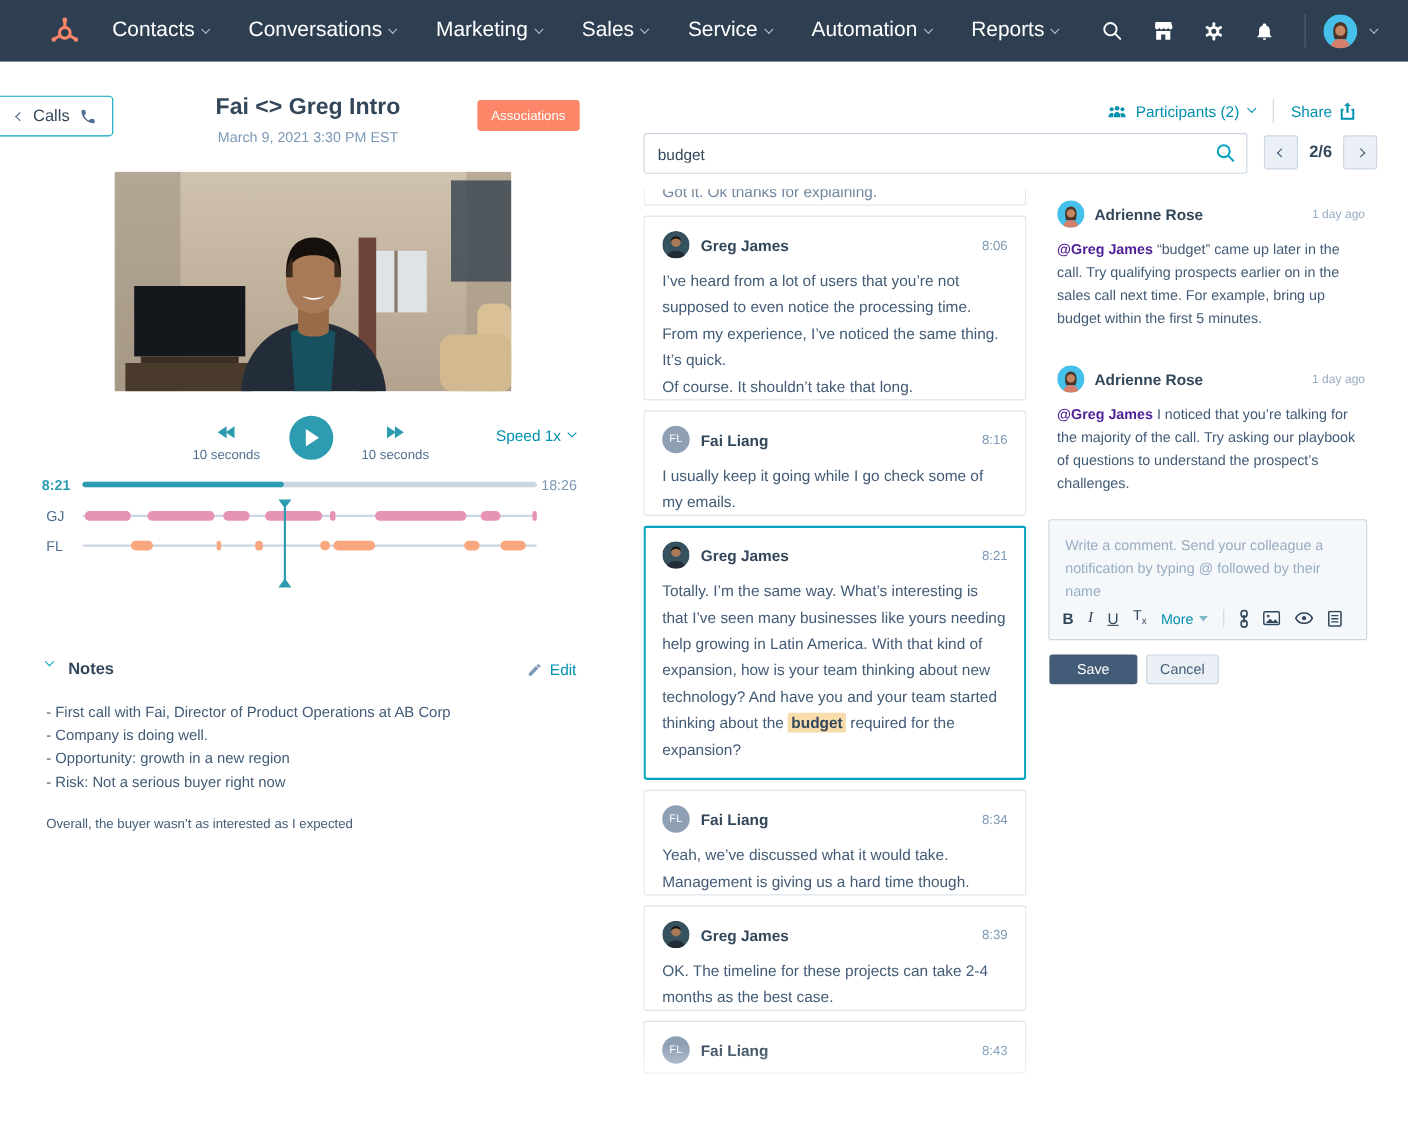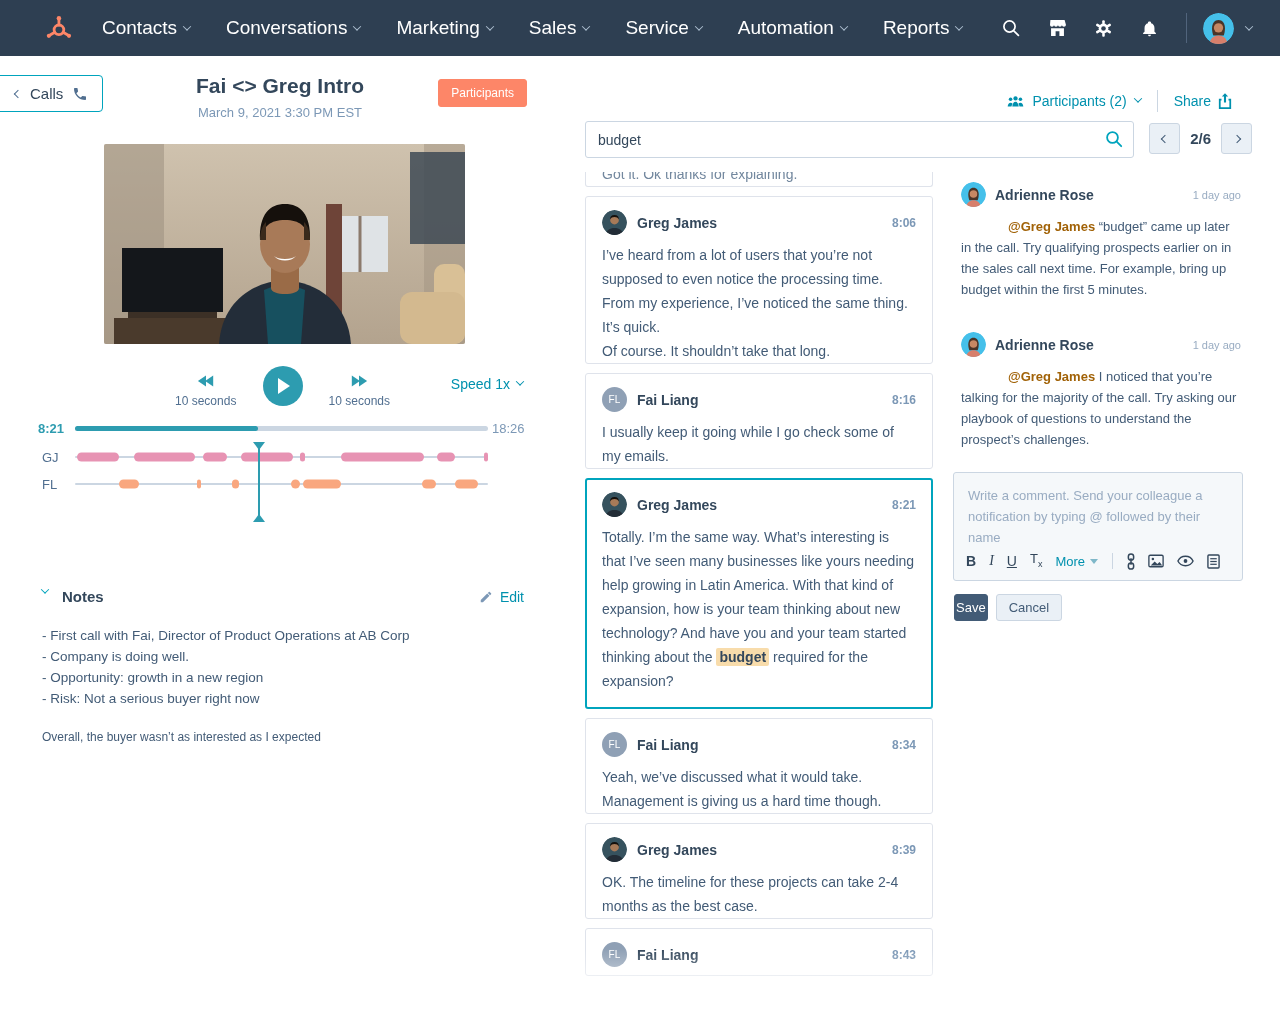--- a/index.html
+++ b/index.html
@@ -15,21 +15,21 @@
   .nav-items{display:flex;align-items:center;gap:36px;}
   .nav-item{color:#fff;font-size:19px;display:flex;align-items:center;gap:7px;cursor:pointer;}
   .chev{width:6px;height:6px;border-right:1.5px solid currentColor;border-bottom:1.5px solid currentColor;display:inline-block;transform:rotate(45deg) translate(-1px,-1px);}
   .nav-item .chev{color:#aebfd1;}
   .nav-right{margin-left:auto;display:flex;align-items:center;gap:0;padding-right:28px;}
   .nav-icon{width:46px;display:flex;justify-content:center;cursor:pointer;}
   .nav-divider{width:1px;height:30px;background:#51647c;margin:0 16px 0 14px;}
   .nav-avatar-wrap{display:flex;align-items:center;gap:12px;cursor:pointer;}
   .nav-avatar-wrap .chev{color:#aebfd1;}
   
-  .left-panel{position:absolute;top:44px;left:0;width:564px;height:968px;background:#fff;border-right:1px solid #dfe3eb;}
+  .left-panel{position:absolute;top:56px;left:0;width:564px;height:968px;background:#fff;border-right:1px solid #dfe3eb;}
   .right-panel{position:absolute;top:56px;left:557px;width:723px;height:968px;background:#fff;}
   
   .back-btn{position:absolute;left:-8px;top:31px;height:37px;display:flex;align-items:center;gap:9px;padding:0 14px 0 22px;
     border:1px solid #00a4bd;border-radius:4px;background:#fff;cursor:pointer;font-size:15px;color:#33475b;}
   .back-btn .chev{color:#506e91;}
   .call-title{position:absolute;top:30px;left:60px;width:440px;text-align:center;}
   .call-title h1{margin:0;font-size:21px;font-weight:bold;color:#33475b;}
   .call-title .date{margin-top:7px;font-size:13px;color:#7c98b6;}
   .assoc-btn{position:absolute;right:36px;top:35px;height:28px;padding:0 12px;background:#fd8668;border:1px solid #fd8668;border-radius:3px;
     color:#fff;font-size:12px;display:flex;align-items:center;cursor:pointer;}
@@ -84,51 +84,51 @@
   .pag-count{font-size:15px;font-weight:bold;color:#33475b;}
   
   .transcript-col{position:absolute;left:28px;top:116px;width:348px;height:852px;overflow:hidden;}
   .transcript-col::after{content:"";position:absolute;left:0;right:0;bottom:0;height:75px;background:linear-gradient(to bottom,rgba(255,255,255,0),#fff 85%);pointer-events:none;}
   .msg-card{border:1px solid #dfe3eb;border-radius:3px;background:#fff;padding:13px 16px 0;margin-bottom:9px;cursor:pointer;}
   .msg-card.partial{margin-top:-18px;padding-top:8px;border-top:none;border-radius:0 0 3px 3px;}
   .msg-card.partial .msg-body{color:#72879e;}
   .msg-card.active{border:2px solid #00a4bd;padding:12px 15px 14px;}
   .msg-head{display:flex;align-items:center;gap:10px;margin-bottom:8px;}
   .msg-name{font-size:14px;font-weight:bold;color:#33475b;}
-  .msg-time{margin-left:auto;font-size:12px;color:#7c98b6;font-weight:bold;}
+  .msg-time{margin-left:auto;font-size:12px;color:#7c98b6;}
   .msg-body{font-size:14px;color:#425b76;line-height:24px;}
   .av{width:25px;height:25px;border-radius:50%;overflow:hidden;flex:0 0 auto;display:flex;align-items:center;justify-content:center;}
   .av-initials{background:#8fa0b5;color:#fff;font-size:10px;letter-spacing:.2px;}
   .hl{background:#f8dcab;font-weight:bold;color:#33475b;padding:1px 3px;border-radius:2px;}
   
   .comments-col{position:absolute;left:396px;top:116px;width:290px;}
   .comment{padding:10px 2px 10px 8px;margin-bottom:12px;}
   .cm-head{display:flex;align-items:center;gap:9px;margin-bottom:9px;}
   .cm-name{font-size:14px;font-weight:bold;color:#33475b;}
   .cm-time{margin-left:auto;font-size:11px;color:#99acc2;}
   .cm-body{font-size:13px;color:#425b76;line-height:21px;}
-  .cm-mention{font-weight:bold;color:#a16207;margin-left:47px;}
+  .cm-mention{font-weight:bold;color:#4c1d95;}
   
   .composer{margin:4px 0 0 0;border:1px solid #cbd6e2;border-radius:3px;background:#f5f8fa;padding:10px 12px 8px;}
   .composer-input{border:none;background:transparent;resize:none;width:100%;height:62px;font-family:"Liberation Sans",sans-serif;
     font-size:13px;line-height:21px;color:#425b76;outline:none;}
   .composer-input::placeholder{color:#99acc2;}
   .composer-toolbar{display:flex;align-items:center;gap:13px;margin-top:2px;color:#33475b;}
   .fmt-btn{font-size:14px;cursor:pointer;color:#33475b;line-height:16px;}
   .fmt-b{font-weight:bold;}
   .fmt-i{font-style:italic;font-family:"Liberation Serif",serif;}
   .fmt-u{text-decoration:underline;}
   .fmt-tx{font-size:13px;}
   .fmt-tx sub{font-size:9px;}
   .more-btn{color:#0091ae;font-size:13px;display:flex;align-items:center;gap:5px;cursor:pointer;}
   .more-tri{width:0;height:0;border-left:4px solid transparent;border-right:4px solid transparent;border-top:5px solid #7fb8c9;}
   .tb-divider{width:1px;height:16px;background:#cbd6e2;margin:0 1px;}
   .icon-btn{cursor:pointer;display:flex;align-items:center;}
   .composer-actions{display:flex;gap:8px;margin-top:13px;padding-left:1px;}
-  .btn-save{background:#425b76;color:#fff;border:1px solid #425b76;border-radius:3px;font-size:13px;padding:5px 1px;cursor:pointer;font-family:"Liberation Sans",sans-serif;}
+  .btn-save{background:#425b76;color:#fff;border:1px solid #425b76;border-radius:3px;font-size:13px;padding:5px 24px;cursor:pointer;font-family:"Liberation Sans",sans-serif;}
   .btn-cancel{background:#eaf0f6;color:#425b76;border:1px solid #cbd6e2;border-radius:3px;font-size:13px;padding:5px 12px;cursor:pointer;font-family:"Liberation Sans",sans-serif;}
 </style>
 </head>
 <body>
 
 <div class="topnav">
   <div class="logo">
     <svg width="28" height="28" viewBox="0 0 30 30">
       <g stroke="#fd8668" stroke-width="3" fill="none" stroke-linecap="round">
         <circle cx="16" cy="17" r="5.2"></circle>
@@ -235,21 +235,21 @@
         <path fill="#516f90" d="M6.62 10.79c1.44 2.83 3.76 5.14 6.59 6.59l2.2-2.2c.27-.27.67-.36 1.02-.24 1.12.37 2.33.57 3.57.57.55 0 1 .45 1 1V20c0 .55-.45 1-1 1-9.39 0-17-7.61-17-17 0-.55.45-1 1-1h3.5c.55 0 1 .45 1 1 0 1.25.2 2.45.57 3.57.11.35.03.74-.25 1.02l-2.2 2.2z"></path>
       </svg>
   </div>
 
   <div class="call-title">
     <h1>Fai &lt;&gt; Greg Intro</h1>
     <div class="date">March 9, 2021 3:30 PM EST</div>
   </div>
 
   <div class="assoc-btn">
-    <span>Participants</span>
+    <span>Associations</span>
   </div>
 
   <div class="video">
     <svg width="361" height="200" viewBox="0 0 361 200">
       <defs>
         <linearGradient id="wall" x1="0" y1="0" x2="0" y2="1">
           <stop offset="0" stop-color="#cfc2ae"></stop>
             <stop offset="1" stop-color="#b3a38e"></stop>
         </linearGradient>
       </defs>

